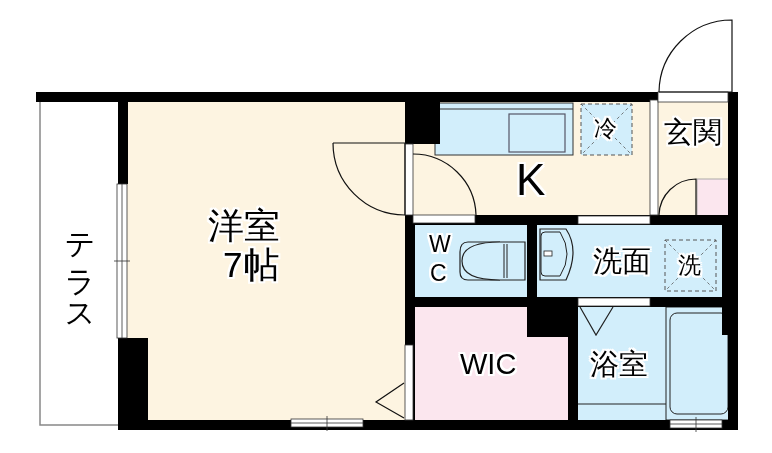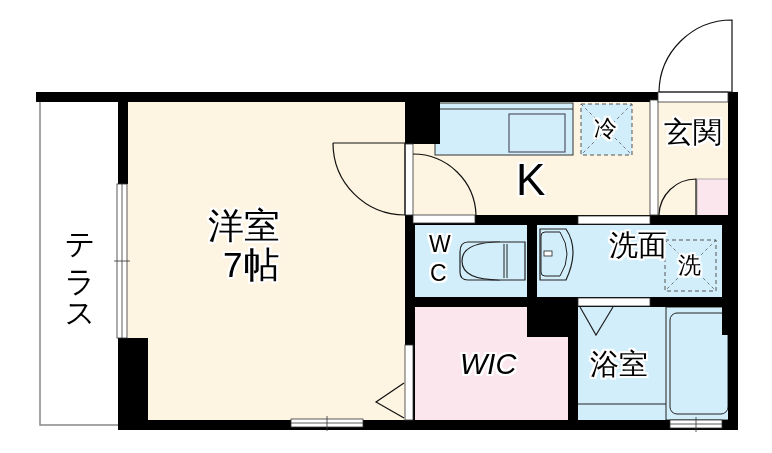--- a/index.html
+++ b/index.html
@@ -114,16 +114,16 @@
 </svg>
 
 <div class="lbl vert" style="left:65px; top:213px;">テラス</div>
 <div class="lbl big" style="left:208px; top:208px;">洋室</div>
 <div class="lbl big" style="left:222px; top:250px;font-family:Liberation Mono, monospace;">7帖</div>
 <div class="lbl k" style="left:516px; top:158px;">K</div>
 <div class="lbl sm" style="left:594px; top:117px;">冷</div>
 <div class="lbl mid" style="left:664px; top:118px;">玄関</div>
 <div class="lbl sm" style="left:429px; top:233px; font-family:'Liberation Sans',sans-serif;">W</div>
 <div class="lbl sm" style="left:430px; top:262px; font-family:'Liberation Sans',sans-serif;">C</div>
-<div class="lbl mid" style="left:593px; top:231px;margin-left:16px;">洗面</div>
+<div class="lbl mid" style="left:593px; top:247px;">洗面</div>
 <div class="lbl sm" style="left:678px; top:254px;">洗</div>
-<div class="lbl mid" style="left:460px; top:350px; font-family:'Liberation Sans',sans-serif;font-style:italic;">WIC</div>
+<div class="lbl mid" style="left:460px; top:350px; font-family:'Liberation Sans',sans-serif;">WIC</div>
 <div class="lbl mid" style="left:590px; top:350px;">浴室</div>
 
 </body></html>

